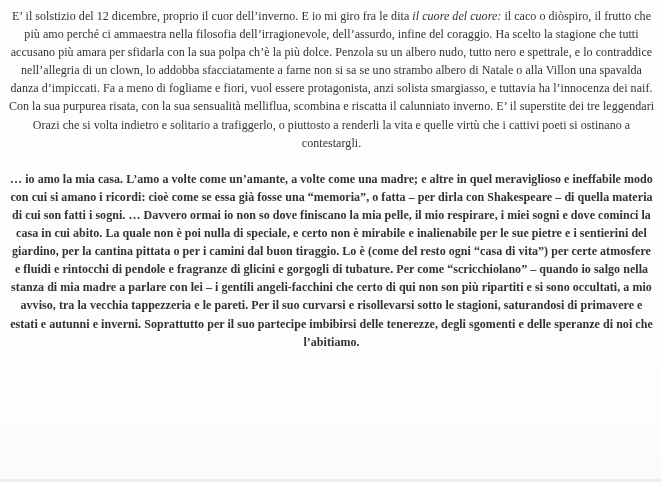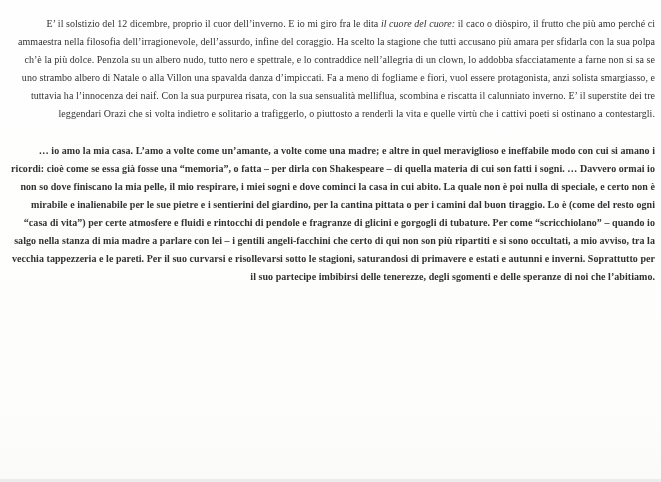--- a/index.html
+++ b/index.html
@@ -16,25 +16,25 @@
     color: #323232;
   }
   .page {
     box-sizing: border-box;
     width: 661px;
     height: 482px;
     padding: 7px 6px 0 8px;
     background: linear-gradient(180deg, #fefefe 0%, #fdfdfc 85%, #fafaf8 100%);
   }
   .para {
-    margin: 8px 0 18px 0;
-    font-size: 10px;
+    margin: 0 0 18px 0;
+    font-size: 12px;
     line-height: 18.1px;
     letter-spacing: 0.05px;
-    text-align: right;
+    text-align: center;
     color: #323232;
   }
   .para.second {
     margin-top: 11px;
     margin-bottom: 0;
     font-weight: bold;
   }
   .ital {
     font-style: italic;
   }

